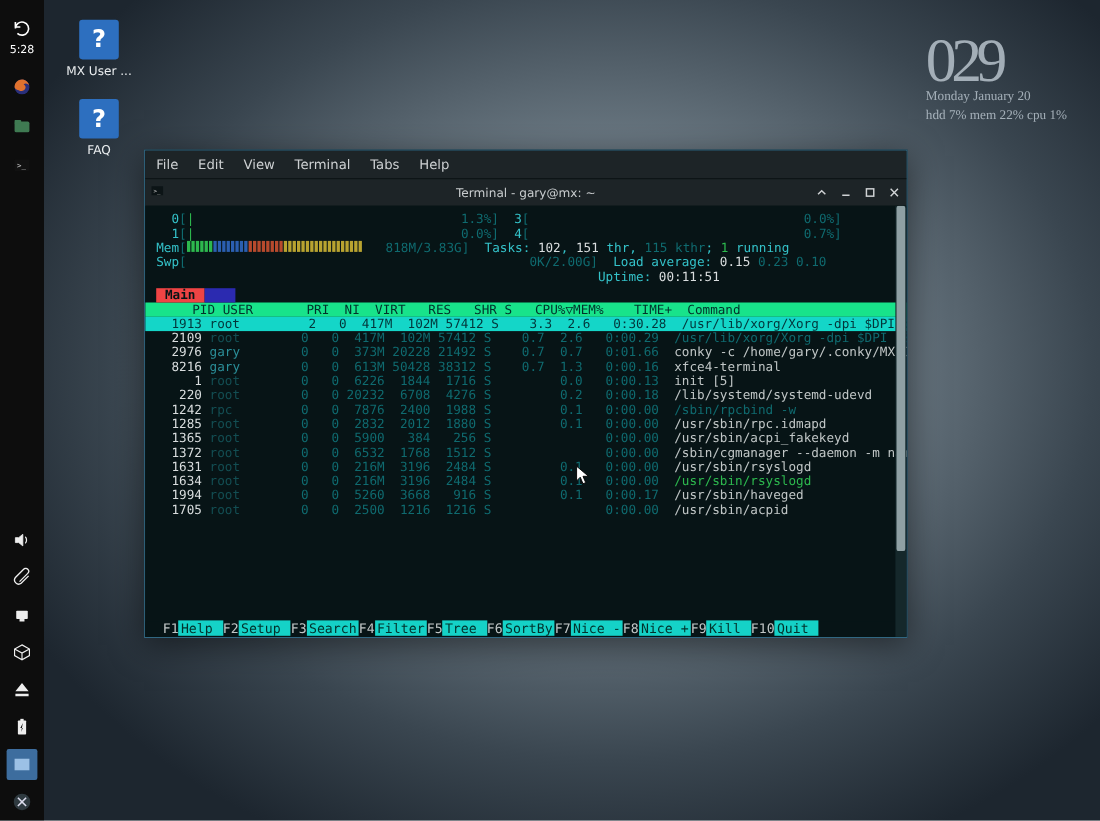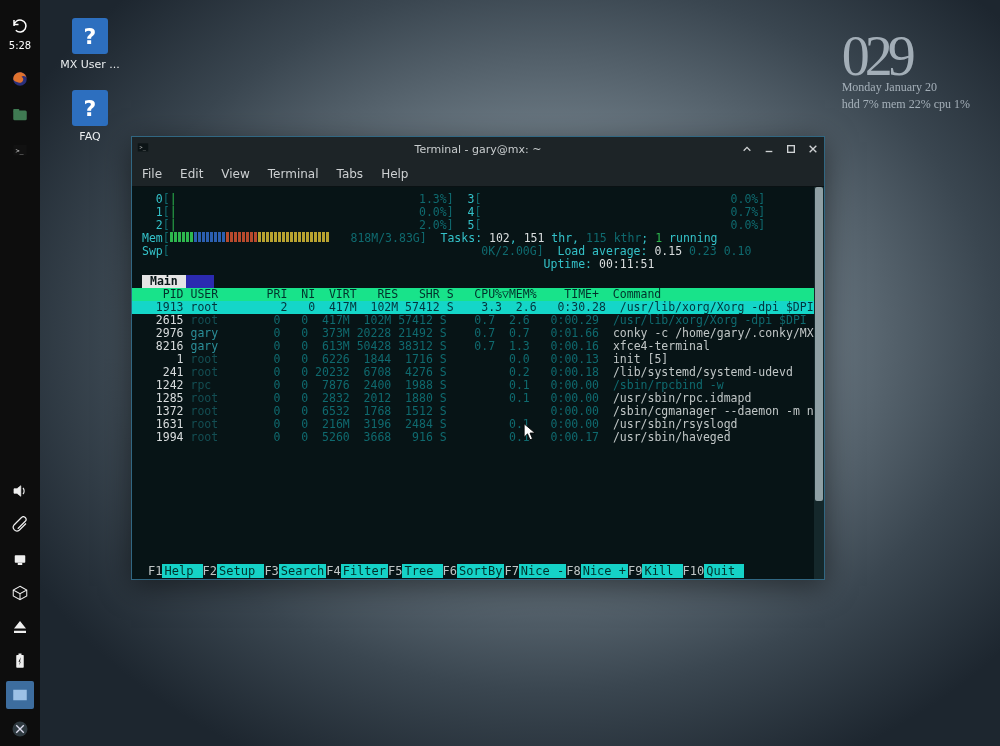--- a/index.html
+++ b/index.html
@@ -80,24 +80,24 @@
   .gr { color:#2db84e; }
   .wh { color:#d9ddde; }
   .dm { color:#0f6a6f; }
 
   
   .htop-head { padding:6px 0 4px; }
   .segbar { display:inline-block; }
   .segbar i { display:inline-block; width:3px; height:10px; margin-right:1px; }
 
   .tabbar { padding-left:10px; }
-  .tab-main { background:#e5e5e5; color:#071416; display:inline-block; padding:0 8px; font-weight:bold; }
+  .tab-main { background:#ef4444; color:#071416; display:inline-block; padding:0 8px; font-weight:bold; }
   .tab-gap  { background:#2b2ab0; display:inline-block; width:28px; height:13px; vertical-align:bottom; }
 
-  .colhdr { background:#18e38a; color:#02312b; padding-left:10px; white-space:pre; }
+  .colhdr { background:#18e38a; color:#02312b; padding-left:22px; white-space:pre; }
   .rowhl  { background:#14d6c8; color:#03353a; white-space:pre; padding-left:10px; }
   .prow   { white-space:pre; padding-left:10px; }
   .prow .cmd-g { color:#2db84e; }
   .prow .cmd-d { color:#0f6a6f; }
   .prow .cmd-w { color:#c0c6c6; }
   .prow .u-g  { color:#2b8f99; }
   .prow .u-d  { color:#134e53; }
 
   .fkeys { position:absolute; left:0; right:10px; bottom:0; height:14px;
     background:#071416; white-space:pre; padding-left:16px; font-size:12px; }
@@ -193,86 +193,88 @@
   <div>FAQ</div>
 </div>
 
 <div id="tr-overlay">
   <div class="big">029</div>
   <div class="dat">Monday  January 20</div>
   <div class="st">hdd  7%  mem  22%  cpu   1%</div>
 </div>
 
 <div id="term">
-  <div id="term-title">
-    <div class="t-icon">
-      <svg viewBox="0 0 24 24" width="14" height="14">
-          <rect x="3" y="4" width="18" height="14" fill="#0c1416"></rect>
-          <text x="6" y="14" fill="#ccc" font-size="9" font-family="monospace">&gt;_</text>
-        </svg>
-    </div>
-    <div class="t-text">Terminal - gary@mx: ~</div>
-    <div class="wbtns">
-      <div class="wbtn">
-          <svg viewBox="0 0 12 12">
-            <path d="M2 8l4-4 4 4"></path>
-          </svg>
-        </div>
-      <div class="wbtn">
-          <svg viewBox="0 0 12 12">
-            <path d="M2 9h8"></path>
-          </svg>
-        </div>
-      <div class="wbtn">
-          <svg viewBox="0 0 12 12">
-            <rect x="2" y="2" width="8" height="8"></rect>
-          </svg>
-        </div>
-      <div class="wbtn">
-          <svg viewBox="0 0 12 12">
-            <path d="M2 2l8 8M10 2l-8 8"></path>
-          </svg>
-        </div>
-    </div>
-  </div>
   <div id="term-menu">
     <span>File</span>
     <span>Edit</span>
     <span>View</span>
     <span>Terminal</span>
     <span>Tabs</span>
     <span>Help</span>
   </div>
+  <div id="term-title">
+    <div class="t-icon">
+      <svg viewBox="0 0 24 24" width="14" height="14">
+          <rect x="3" y="4" width="18" height="14" fill="#0c1416"></rect>
+          <text x="6" y="14" fill="#ccc" font-size="9" font-family="monospace">&gt;_</text>
+        </svg>
+    </div>
+    <div class="t-text">Terminal - gary@mx: ~</div>
+    <div class="wbtns">
+      <div class="wbtn">
+          <svg viewBox="0 0 12 12">
+            <path d="M2 8l4-4 4 4"></path>
+          </svg>
+        </div>
+      <div class="wbtn">
+          <svg viewBox="0 0 12 12">
+            <path d="M2 9h8"></path>
+          </svg>
+        </div>
+      <div class="wbtn">
+          <svg viewBox="0 0 12 12">
+            <rect x="2" y="2" width="8" height="8"></rect>
+          </svg>
+        </div>
+      <div class="wbtn">
+          <svg viewBox="0 0 12 12">
+            <path d="M2 2l8 8M10 2l-8 8"></path>
+          </svg>
+        </div>
+    </div>
+  </div>
 
   <div id="term-body">
     <div class="htop-head" id="cpuhead">
         <div class="tline"><span class="cy">  0</span><span class="dm">[</span><span class="gr">|</span><span class="dm">                                   1.3%]</span>  <span class="cy">3</span><span class="dm">[</span><span class="dm">                                    0.0%]</span></div>
         <div class="tline"><span class="cy">  1</span><span class="dm">[</span><span class="gr">|</span><span class="dm">                                   0.0%]</span>  <span class="cy">4</span><span class="dm">[</span><span class="dm">                                    0.7%]</span></div>
-        <div class="tline"><span class="cy">  2</span><span class="dm">[</span><span class="gr">|</span><span class="dm">                                   2.0%]</span>  <span class="cy">5</span><span class="dm">[</span><span class="dm">                                    0.0%]</span></div>
         <div class="tline"><span class="cy">Mem</span><span class="dm">[</span><span class="segbar"><i style="background:#2db84e"></i><i style="background:#2db84e"></i><i style="background:#2db84e"></i><i style="background:#2db84e"></i><i style="background:#2db84e"></i><i style="background:#2db84e"></i><i style="background:#2b5fb0"></i><i style="background:#2b5fb0"></i><i style="background:#2b5fb0"></i><i style="background:#2b5fb0"></i><i style="background:#2b5fb0"></i><i style="background:#2b5fb0"></i><i style="background:#2b5fb0"></i><i style="background:#2b5fb0"></i><i style="background:#b74a2d"></i><i style="background:#b74a2d"></i><i style="background:#b74a2d"></i><i style="background:#b74a2d"></i><i style="background:#b74a2d"></i><i style="background:#b74a2d"></i><i style="background:#b74a2d"></i><i style="background:#b74a2d"></i><i style="background:#b8a330"></i><i style="background:#b8a330"></i><i style="background:#b8a330"></i><i style="background:#b8a330"></i><i style="background:#b8a330"></i><i style="background:#b8a330"></i><i style="background:#b8a330"></i><i style="background:#b8a330"></i><i style="background:#b8a330"></i><i style="background:#b8a330"></i><i style="background:#b8a330"></i><i style="background:#b8a330"></i><i style="background:#b8a330"></i><i style="background:#b8a330"></i><i style="background:#b8a330"></i><i style="background:#b8a330"></i><i style="background:#b8a330"></i><i style="background:#b8a330"></i></span><span class="dm">   818M/3.83G]</span>  <span class="cy">Tasks: </span><span class="wh">102</span><span class="cy">, </span><span class="wh">151</span><span class="cy"> thr, </span><span class="dm">115 kthr</span><span class="cy">; </span><span class="gr">1</span><span class="cy"> running</span></div>
         <div class="tline"><span class="cy">Swp</span><span class="dm">[</span><span class="dm">                                             0K/2.00G]</span>  <span class="cy">Load average: </span><span class="wh">0.15 </span><span class="dm">0.23 0.10</span></div>
         <div class="tline">                                                          <span class="cy">Uptime: </span><span class="wh">00:11:51</span></div>
         <div class="tline"></div>
       </div>
     <div class="tabbar">
       <span class="tab-main">Main</span><span class="tab-gap"></span>
     </div>
     <div class="colhdr">   PID USER       PRI  NI  VIRT   RES   SHR S   CPU%▽MEM%    TIME+  Command</div>
     <div class="rowhl">  1913 root         2   0  417M  102M 57412 S    3.3  2.6   0:30.28  /usr/lib/xorg/Xorg -dpi $DPI :0 -</div>
     <div id="plist">
-        <div class="prow"><span class="wh">  2615</span> <span class="u-d">root    </span><span class="dm">    0   0</span><span class="dm">  417M  102M 57412</span><span class="dm"> S </span><span class="dm">   0.7  2.6</span><span class="dm">   0:00.29</span>  <span class="cmd-d">/usr/lib/xorg/Xorg -dpi $DPI :0 -</span></div>
+        <div class="prow"><span class="wh">  2109</span> <span class="u-d">root    </span><span class="dm">    0   0</span><span class="dm">  417M  102M 57412</span><span class="dm"> S </span><span class="dm">   0.7  2.6</span><span class="dm">   0:00.29</span>  <span class="cmd-d">/usr/lib/xorg/Xorg -dpi $DPI :0 -</span></div>
         <div class="prow"><span class="wh">  2976</span> <span class="u-g">gary    </span><span class="dm">    0   0</span><span class="dm">  373M 20228 21492</span><span class="dm"> S </span><span class="dm">   0.7  0.7</span><span class="dm">   0:01.66</span>  <span class="cmd-w">conky -c /home/gary/.conky/MX-Cow</span></div>
         <div class="prow"><span class="wh">  8216</span> <span class="u-g">gary    </span><span class="dm">    0   0</span><span class="dm">  613M 50428 38312</span><span class="dm"> S </span><span class="dm">   0.7  1.3</span><span class="dm">   0:00.16</span>  <span class="cmd-w">xfce4-terminal</span></div>
         <div class="prow"><span class="wh">     1</span> <span class="u-d">root    </span><span class="dm">    0   0</span><span class="dm">  6226  1844  1716</span><span class="dm"> S </span><span class="dm">        0.0</span><span class="dm">   0:00.13</span>  <span class="cmd-w">init [5]</span></div>
-        <div class="prow"><span class="wh">   241</span> <span class="u-d">root    </span><span class="dm">    0   0</span><span class="dm"> 20232  6708  4276</span><span class="dm"> S </span><span class="dm">        0.2</span><span class="dm">   0:00.18</span>  <span class="cmd-w">/lib/systemd/systemd-udevd</span></div>
+        <div class="prow"><span class="wh">   220</span> <span class="u-d">root    </span><span class="dm">    0   0</span><span class="dm"> 20232  6708  4276</span><span class="dm"> S </span><span class="dm">        0.2</span><span class="dm">   0:00.18</span>  <span class="cmd-w">/lib/systemd/systemd-udevd</span></div>
         <div class="prow"><span class="wh">  1242</span> <span class="u-d">rpc     </span><span class="dm">    0   0</span><span class="dm">  7876  2400  1988</span><span class="dm"> S </span><span class="dm">        0.1</span><span class="dm">   0:00.00</span>  <span class="cmd-d">/sbin/rpcbind -w</span></div>
         <div class="prow"><span class="wh">  1285</span> <span class="u-d">root    </span><span class="dm">    0   0</span><span class="dm">  2832  2012  1880</span><span class="dm"> S </span><span class="dm">        0.1</span><span class="dm">   0:00.00</span>  <span class="cmd-w">/usr/sbin/rpc.idmapd</span></div>
+        <div class="prow"><span class="wh">  1365</span> <span class="u-d">root    </span><span class="dm">    0   0</span><span class="dm">  5900   384   256</span><span class="dm"> S </span><span class="dm">           </span><span class="dm">   0:00.00</span>  <span class="cmd-w">/usr/sbin/acpi_fakekeyd</span></div>
         <div class="prow"><span class="wh">  1372</span> <span class="u-d">root    </span><span class="dm">    0   0</span><span class="dm">  6532  1768  1512</span><span class="dm"> S </span><span class="dm">           </span><span class="dm">   0:00.00</span>  <span class="cmd-w">/sbin/cgmanager --daemon -m name=</span></div>
         <div class="prow"><span class="wh">  1631</span> <span class="u-d">root    </span><span class="dm">    0   0</span><span class="dm">  216M  3196  2484</span><span class="dm"> S </span><span class="dm">        0.1</span><span class="dm">   0:00.00</span>  <span class="cmd-w">/usr/sbin/rsyslogd</span></div>
+        <div class="prow"><span class="wh">  1634</span> <span class="u-d">root    </span><span class="dm">    0   0</span><span class="dm">  216M  3196  2484</span><span class="dm"> S </span><span class="dm">        0.1</span><span class="dm">   0:00.00</span>  <span class="cmd-g">/usr/sbin/rsyslogd</span></div>
         <div class="prow"><span class="wh">  1994</span> <span class="u-d">root    </span><span class="dm">    0   0</span><span class="dm">  5260  3668   916</span><span class="dm"> S </span><span class="dm">        0.1</span><span class="dm">   0:00.17</span>  <span class="cmd-w">/usr/sbin/haveged</span></div>
+        <div class="prow"><span class="wh">  1705</span> <span class="u-d">root    </span><span class="dm">    0   0</span><span class="dm">  2500  1216  1216</span><span class="dm"> S </span><span class="dm">           </span><span class="dm">   0:00.00</span>  <span class="cmd-w">/usr/sbin/acpid</span></div>
       </div>
     <div class="fkeys" id="fkeys"><span class="fk">F1</span><span class="fl">Help </span><span class="fk">F2</span><span class="fl">Setup </span><span class="fk">F3</span><span class="fl">Search</span><span class="fk">F4</span><span class="fl">Filter</span><span class="fk">F5</span><span class="fl">Tree </span><span class="fk">F6</span><span class="fl">SortBy</span><span class="fk">F7</span><span class="fl">Nice -</span><span class="fk">F8</span><span class="fl">Nice +</span><span class="fk">F9</span><span class="fl">Kill </span><span class="fk">F10</span><span class="fl">Quit </span></div>
     <div id="term-scroll">
         <div class="thumb"></div>
       </div>
   </div>
 </div>
 
 <div id="cursor">
   <svg viewBox="0 0 16 24">

